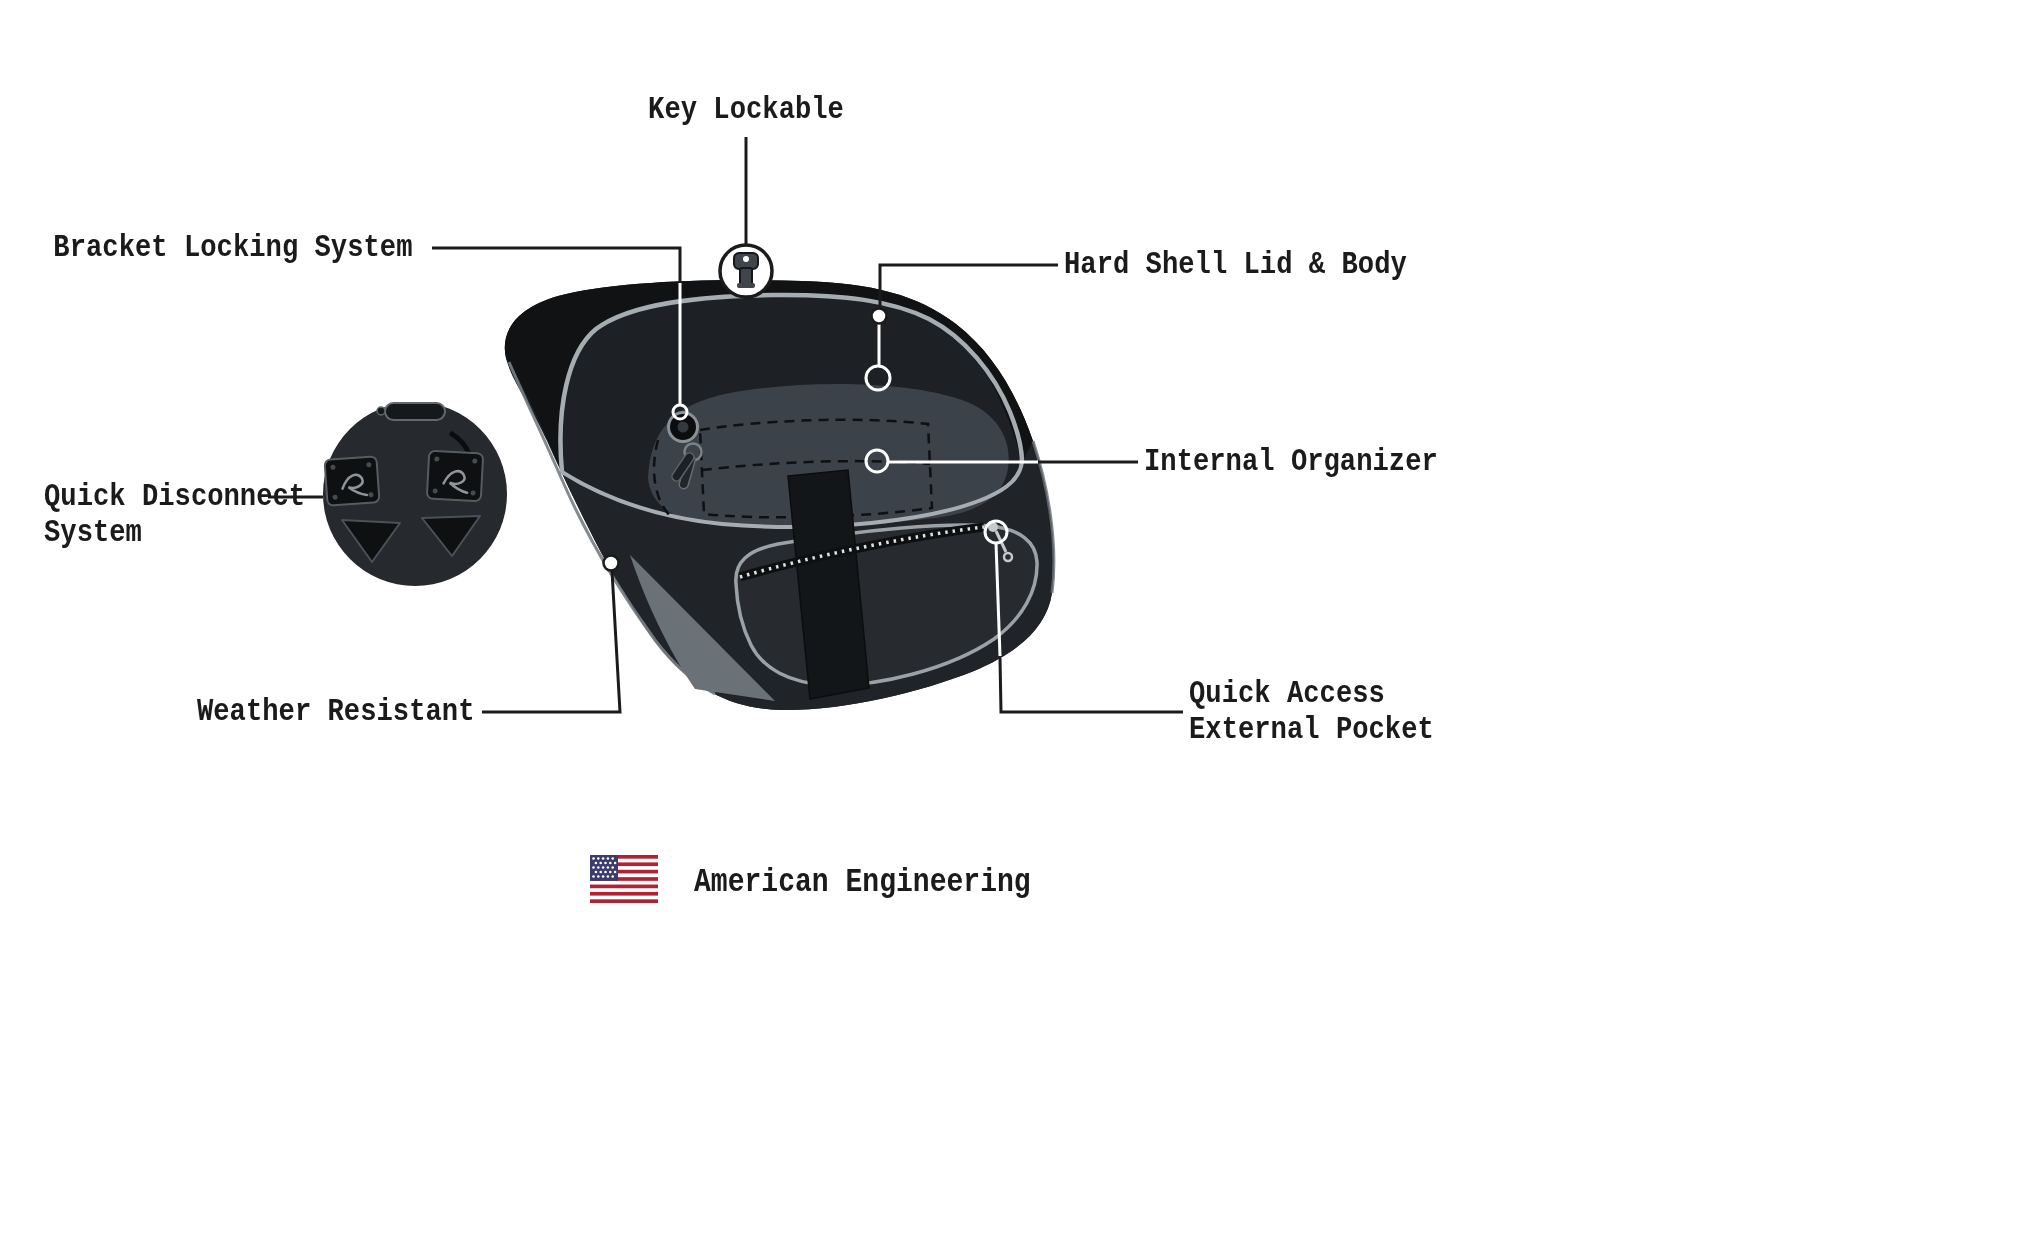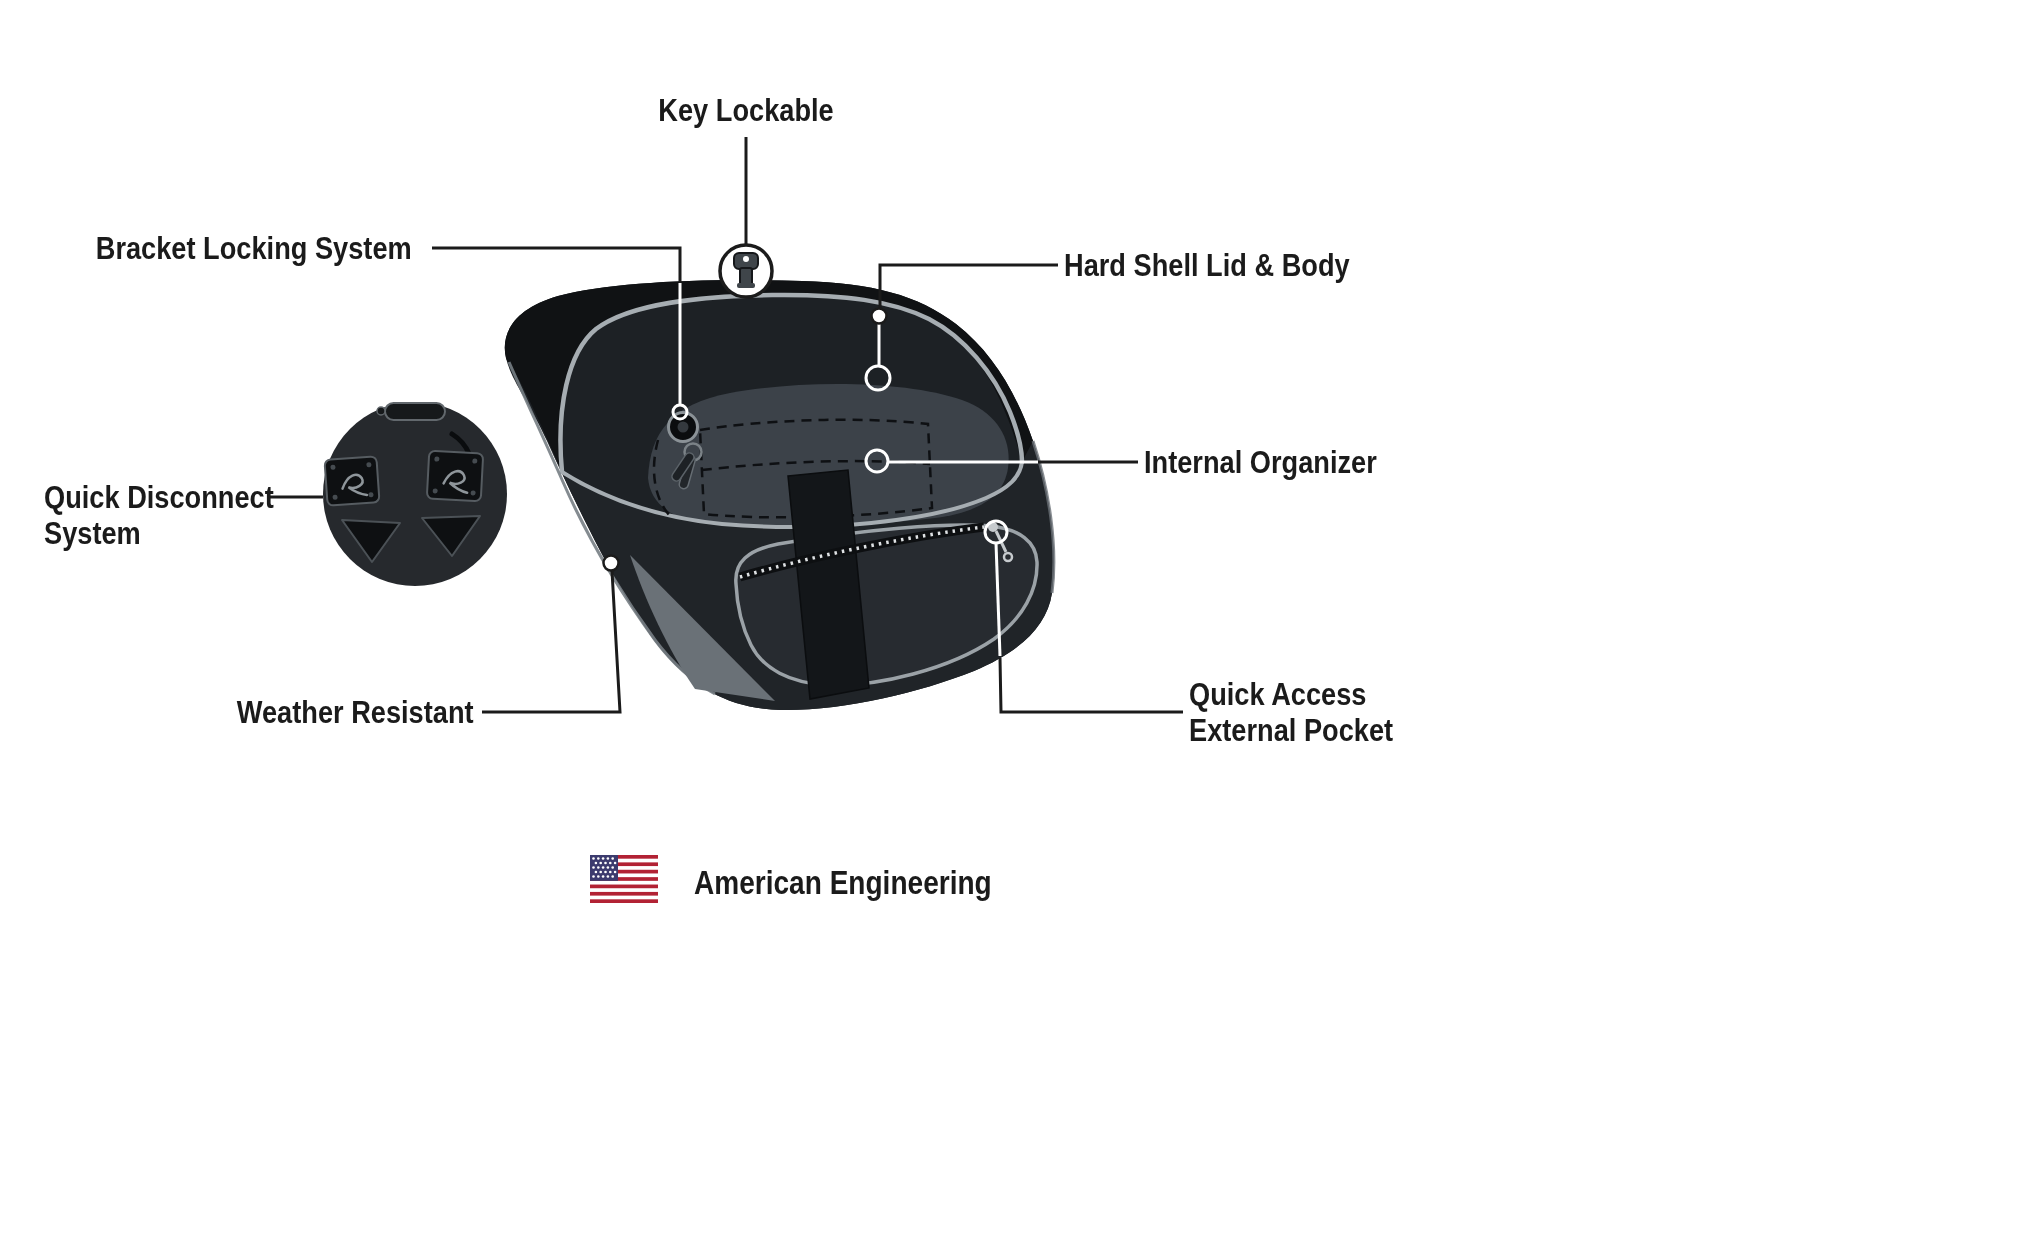--- a/index.html
+++ b/index.html
@@ -2,21 +2,21 @@
 <html><head>
 <meta charset="utf-8">
 <style>
   html, body { margin: 0; padding: 0; background: #ffffff; }
   #stage {
     position: relative;
     width: 2044px;
     height: 1248px;
     background: #ffffff;
     overflow: hidden;
-    font-family: Liberation Sans, sans-serif;
+    font-family: Liberation Mono, monospace;
   }
   #artwork { position: absolute; left: 0; top: 0; width: 2044px; height: 1248px; }
   .label {
     position: absolute;
     font-weight: 700;
     font-size: 32px;
     line-height: 36px;
     color: #1b1b1b;
     white-space: nowrap;
     transform: scaleX(0.85);

